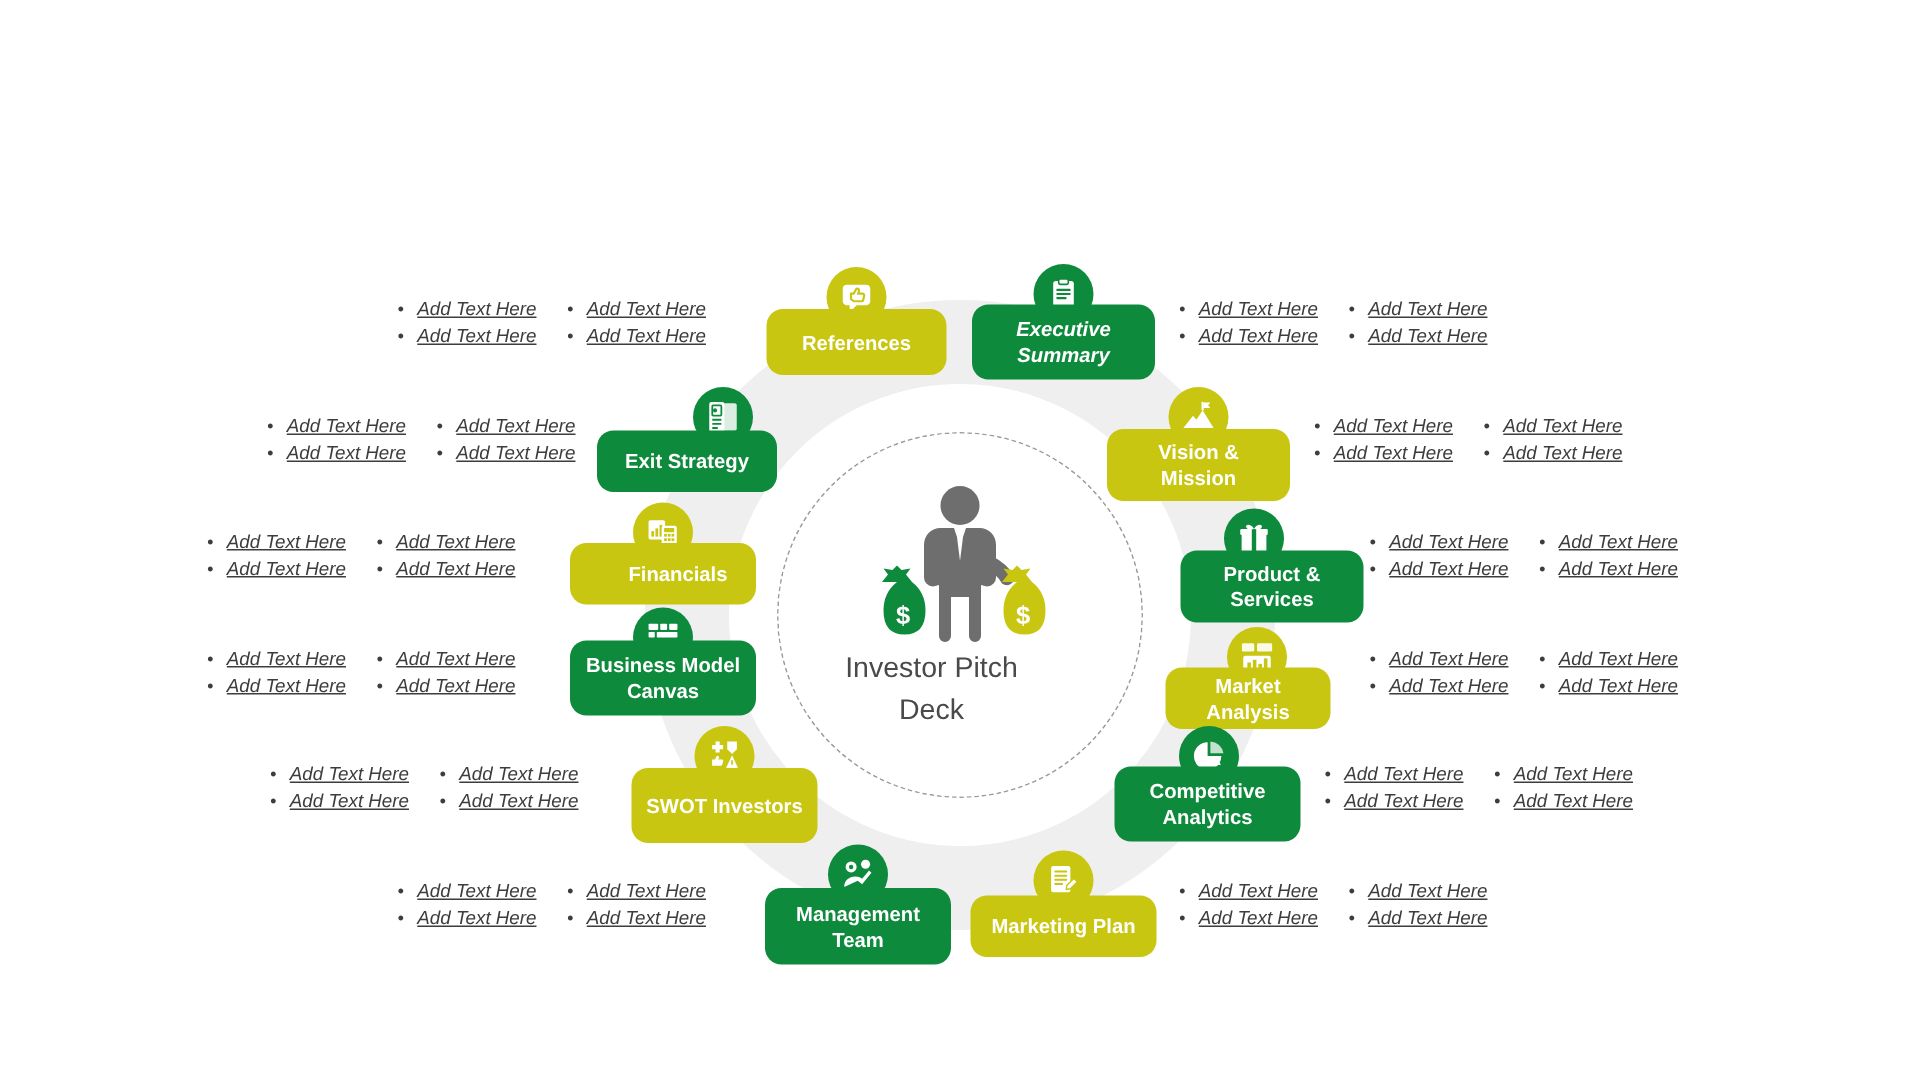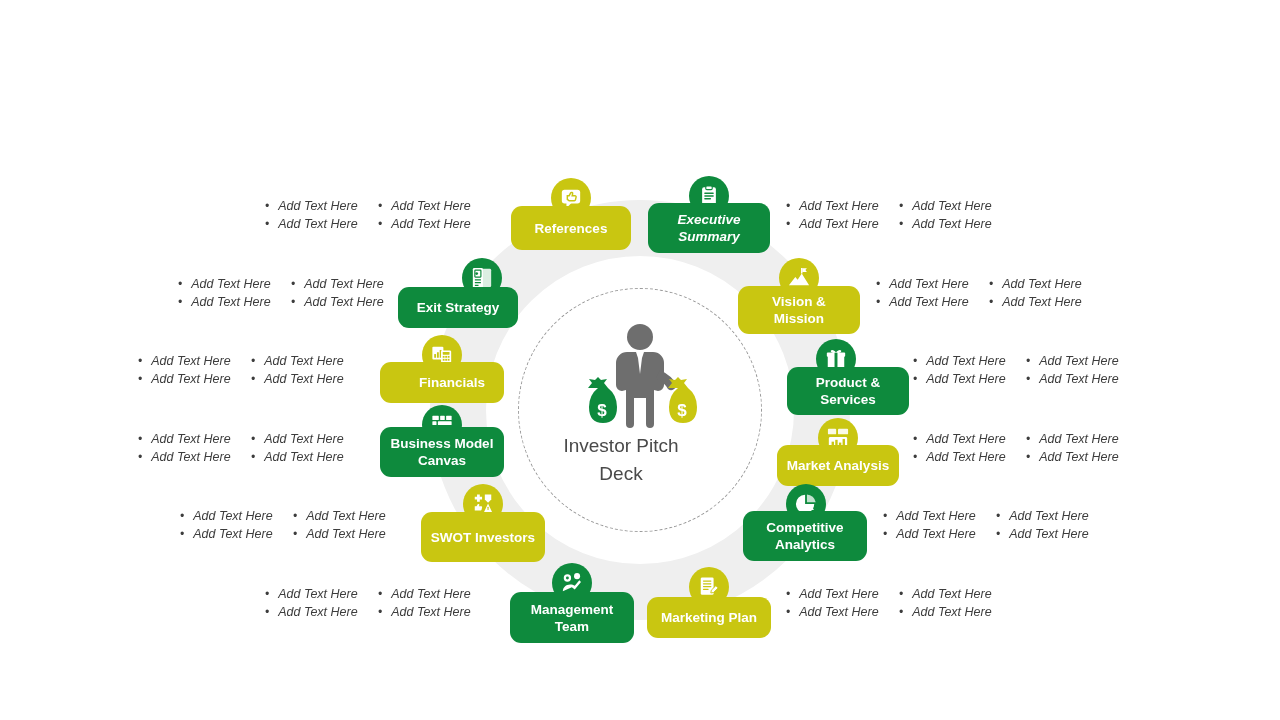--- a/index.html
+++ b/index.html
@@ -57,21 +57,21 @@
 
   
   .txtblock { position: absolute; display: flex; gap: 0px; }
   .txtcol { display: flex; flex-direction: column; }
   .bullet {
     display: flex; align-items: baseline; gap: 9px;
     font-size: 12.5px; font-style: italic; color: #3d3d3d;
     line-height: 17.5px; white-space: nowrap;
   }
   .bullet .dot { font-size: 12px; color:#3d3d3d; line-height:17.5px; }
-  .bullet .t { font-style: italic; }
+  .bullet .t { font-style: italic; text-decoration: underline; }
 </style>
 </head>
 <body>
 
 <div id="stage">
 
 
   <svg id="ring-svg" viewBox="0 0 1280 720">
     <circle cx="640" cy="410" r="182" fill="none" stroke="#efefef" stroke-width="56"></circle>
   </svg>
@@ -156,21 +156,21 @@
             <rect x="12" y="2" width="11" height="6" rx="1" fill="#fff" opacity=".9"></rect>
             <rect x="2" y="11" width="20" height="12" rx="1.5" fill="#fff"></rect>
             <g fill="currentColor">
               <rect x="5" y="16" width="2.6" height="5"></rect>
               <rect x="9" y="14" width="2.6" height="7"></rect>
               <rect x="13" y="17" width="2.6" height="4"></rect>
               <rect x="17" y="13" width="2.6" height="8"></rect>
             </g>
           </svg>
         </div>
-        <div class="node-box yellow" style="left: 777px; top: 445px; width: 122px; height: 41px;">Market Analysis</div>
+        <div class="node-box yellow" style="left: 777px; top: 445px; width: 110px; height: 41px;">Market Analysis</div>
       </div>
       <div class="node">
         <div class="node-icon green" style="left: 786px; top: 484px; width: 40px; height: 40px; color: rgb(14, 138, 61);">
           <svg width="22" height="22" viewBox="0 0 24 24">
             <path d="M11 2a10 10 0 1 0 10 10H11z" fill="#fff"></path>
             <path d="M13 1.5A10 10 0 0 1 22.5 10H13z" fill="#fff" opacity=".75"></path>
             <path d="M15 13.5c3 .5 5 2.5 5.5 5-3 .5-5.5-1.5-5.5-5z" fill="#fff"></path>
           </svg>
         </div>
         <div class="node-box green" style="left: 743px; top: 511px; width: 124px; height: 50px;">Competitive Analytics</div>

